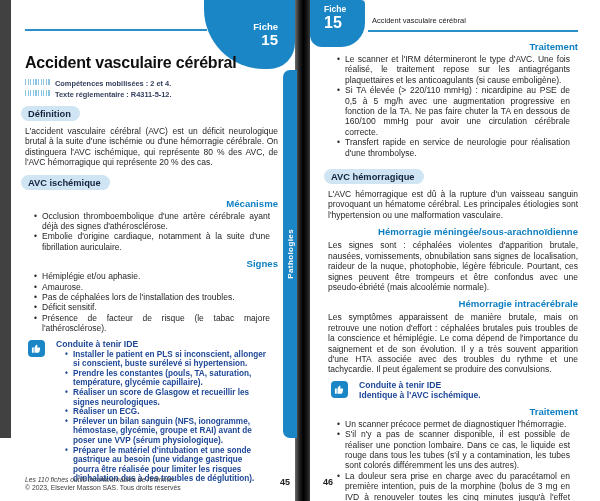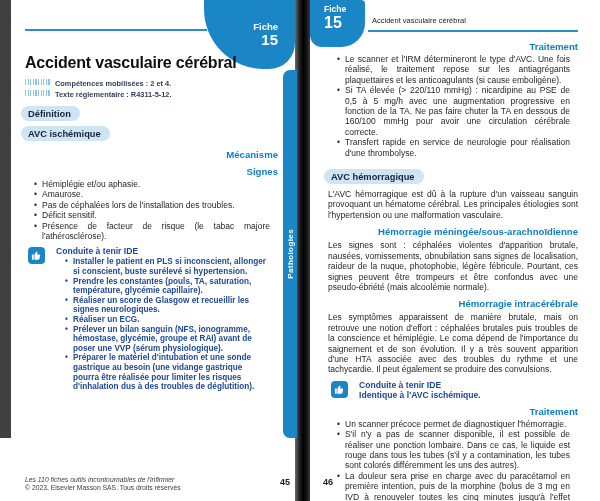--- a/index.html
+++ b/index.html
@@ -84,24 +84,29 @@
       <span class="comp-text">Compétences mobilisées : 2 et 4.</span>
     </div>
     <div class="comp-line">
       <span class="stripes"></span>
       <span class="comp-text">Texte réglementaire : R4311-5-12.</span>
     </div>
   </div>
 
   <div class="lp-content">
     <div><span class="pill">Définition</span></div>
+    <p class="body-p">L'accident vasculaire cérébral (AVC) est un déficit neurologique brutal à la suite d'une ischémie ou d'une hémorragie cérébrale. On distinguera l'AVC ischémique, qui représente 80 % des AVC, de l'AVC hémorragique qui représente 20 % des cas.</p>
 
     <div style=""><span class="pill">AVC ischémique</span></div>
 
     <div class="h-blue">Mécanisme</div>
+    <ul class="bullets">
+      <li>Occlusion thromboembolique d'une artère cérébrale ayant déjà des signes d'athérosclérose.</li>
+      <li>Embolie d'origine cardiaque, notamment à la suite d'une fibrillation auriculaire.</li>
+    </ul>
 
     <div class="h-blue">Signes</div>
     <ul class="bullets">
       <li>Hémiplégie et/ou aphasie.</li>
       <li>Amaurose.</li>
       <li>Pas de céphalées lors de l'installation des troubles.</li>
       <li>Déficit sensitif.</li>
       <li>Présence de facteur de risque (le tabac majore l'athérosclérose).</li>
     </ul>
 

